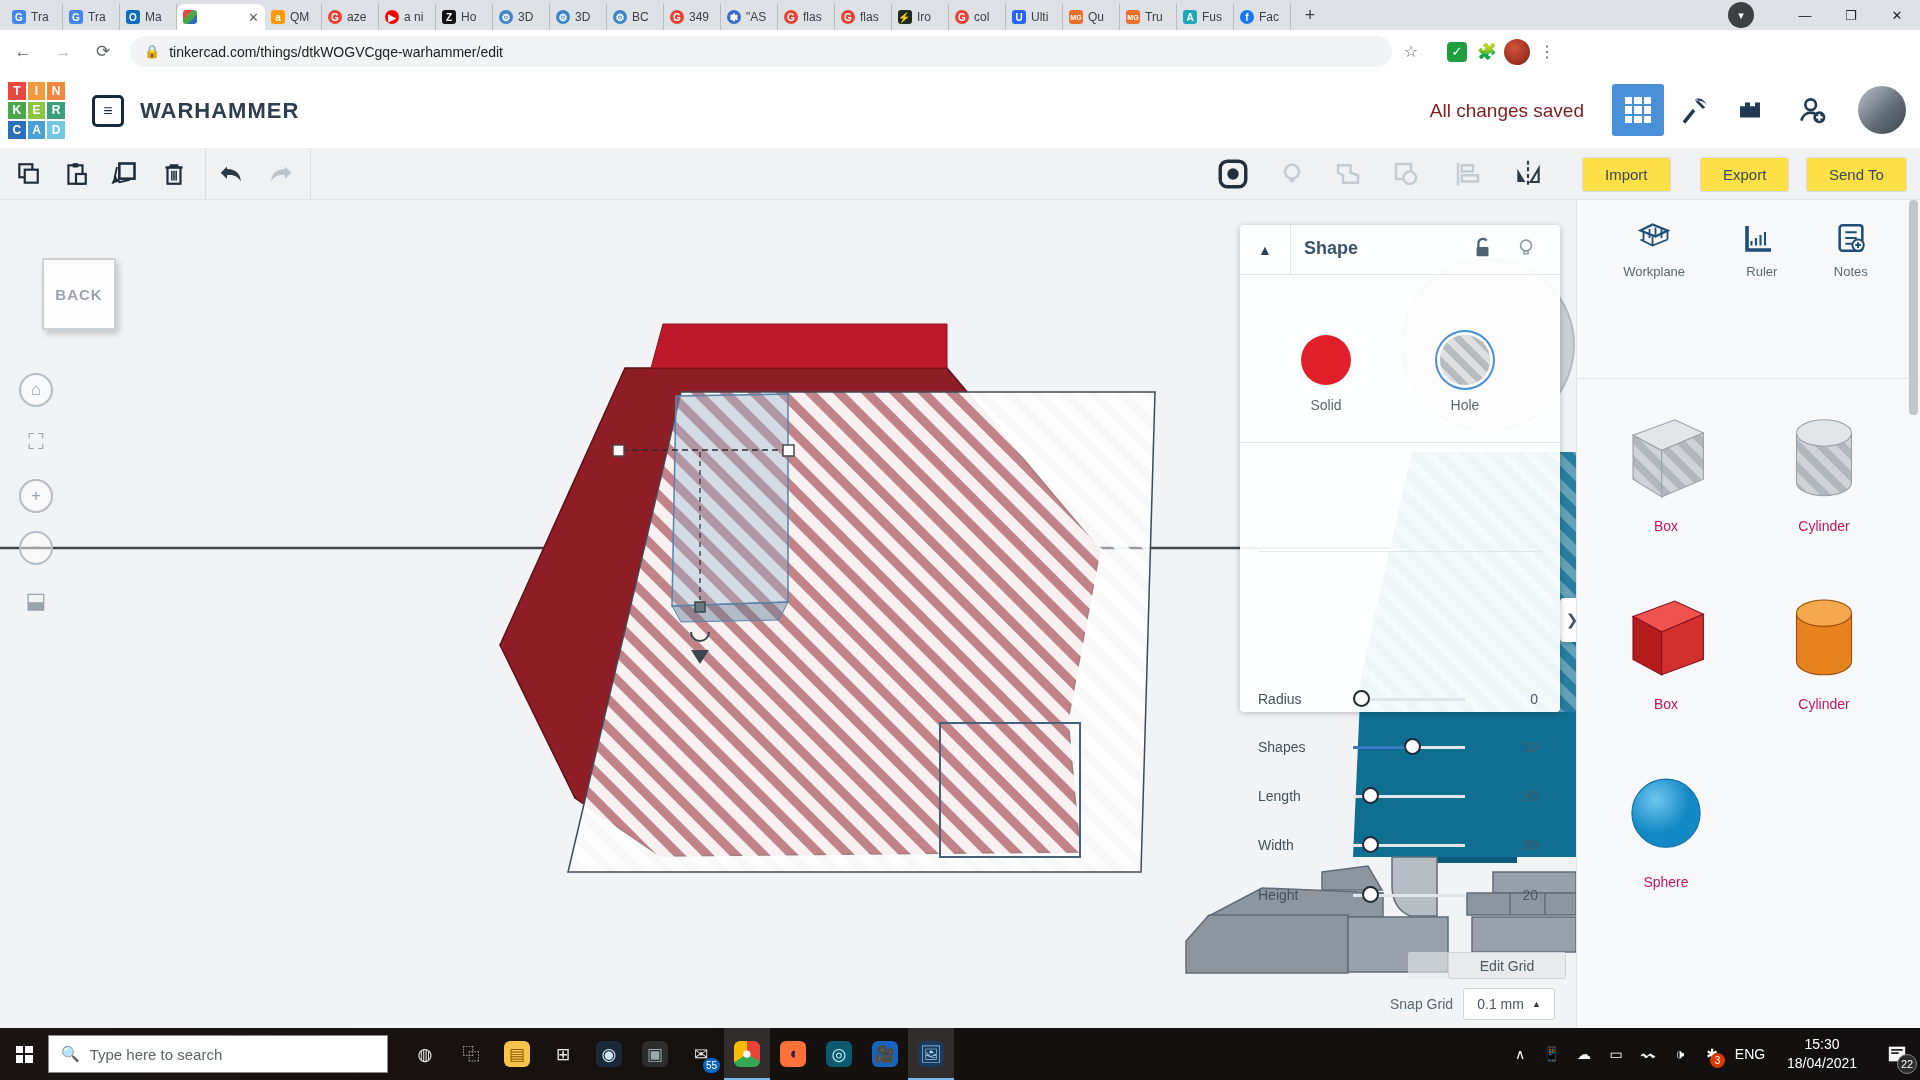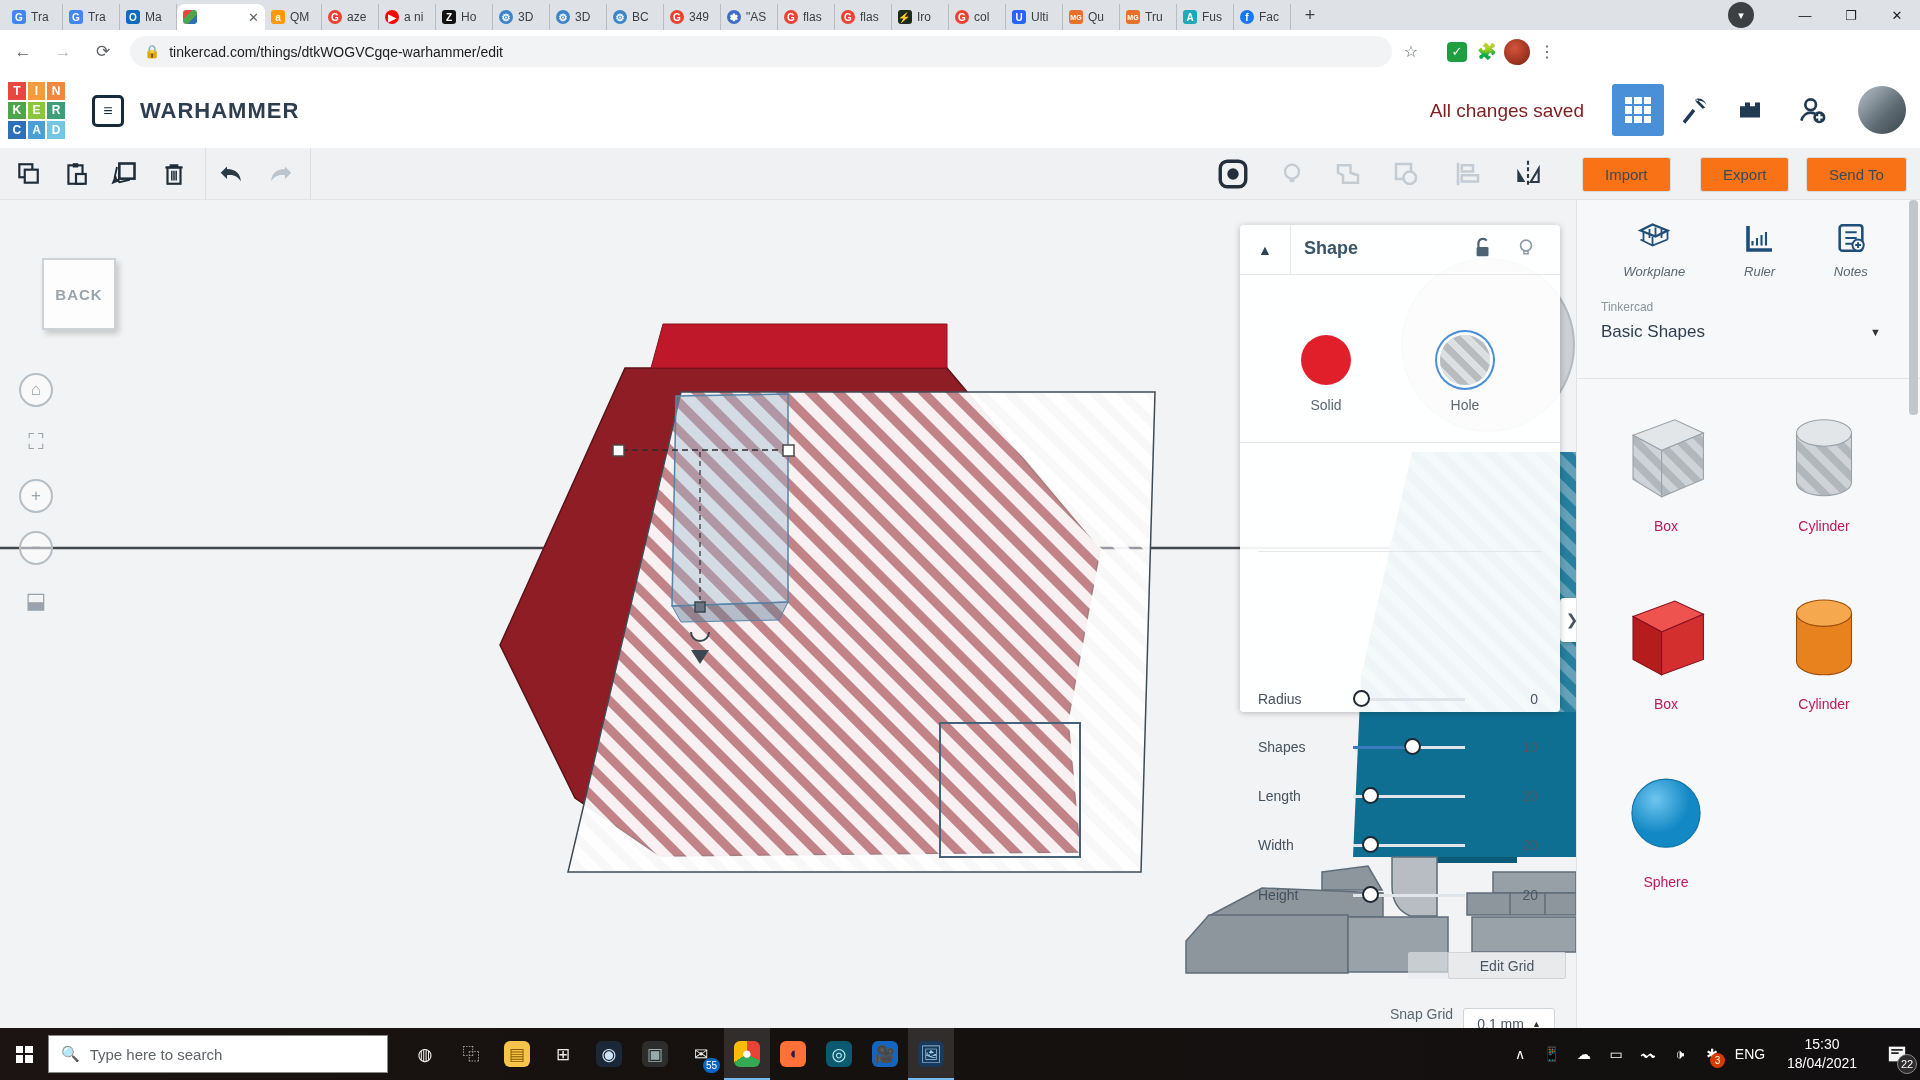--- a/index.html
+++ b/index.html
@@ -39,33 +39,33 @@
   .hdr-grid-btn { position:absolute; left:1612px; top:11px; width:52px; height:52px; background:#4a90d9; border-radius:3px; display:flex; align-items:center; justify-content:center; cursor:pointer; }
   .grid9 { width:26px; height:26px; display:grid; grid-template-columns:repeat(3,1fr); grid-template-rows:repeat(3,1fr); gap:2px; }
   .grid9 i { background:#fff; }
   .hdr-ic { position:absolute; top:11px; width:52px; height:52px; display:flex; align-items:center; justify-content:center; color:#1f3a52; cursor:pointer; }
   .hdr-avatar { position:absolute; left:1858px; top:13px; width:48px; height:48px; border-radius:50%; background:linear-gradient(135deg,#9aa5ad 20%,#5d6a72 60%,#3c464d); cursor:pointer; }
 
   
   .tc-toolbar { position:absolute; left:0; top:148px; width:1920px; height:52px; background:#f0f1f3; border-bottom:1px solid #e2e5e8; }
   .tb-ic { position:absolute; top:8px; width:36px; height:36px; display:flex; align-items:center; justify-content:center; cursor:pointer; }
   .tb-sep { position:absolute; top:0; width:1px; height:52px; background:#dcdfe2; }
-  .tb-btn { position:absolute; top:9px; height:35px; padding:8px 22px; background:#f97316; border:1px solid #d8dcdf; border-radius:3px; font-size:15px; color:#3b4a56; display:flex; align-items:center; cursor:pointer; }
+  .tb-btn { position:absolute; top:9px; height:35px; padding:8px 22px; background:#fde047; border:1px solid #d8dcdf; border-radius:3px; font-size:15px; color:#3b4a56; display:flex; align-items:center; cursor:pointer; }
 
   
   .canvas { position:absolute; left:0; top:200px; width:1576px; height:828px; background:#f2f3f4; overflow:hidden; }
   .canvas svg { position:absolute; left:0; top:-200px; }
   .backcube { position:absolute; left:42px; top:58px; width:74px; height:72px; background:#fdfdfd; border:2px solid #cdd2d6; box-shadow:3px 4px 6px rgba(0,0,0,.18); display:flex; align-items:center; justify-content:center; color:#9aa3ab; font-weight:bold; font-size:15px; letter-spacing:1px; cursor:pointer; }
   .vctrl { position:absolute; left:19px; width:34px; height:34px; border-radius:50%; border:2px solid #b6bec4; color:#9aa3ab; display:flex; align-items:center; justify-content:center; font-size:17px; background:rgba(255,255,255,.5); cursor:pointer; }
   .vctrl.nocirc { border:none; background:none; font-size:22px; }
   .edge-handle { position:absolute; left:1560px; top:398px; width:24px; height:44px; background:#fff; border-radius:4px; box-shadow:0 1px 4px rgba(0,0,0,.25); display:flex; align-items:center; justify-content:center; color:#4a5560; font-size:15px; cursor:pointer; }
   .editgrid { position:absolute; left:1448px; top:752px; width:118px; height:27px; background:#e8eaec; border:1px solid #d0d4d8; border-radius:2px; font-size:14px; color:#4a5662; display:flex; align-items:center; justify-content:center; cursor:pointer; box-shadow:-40px 0 0 rgba(232,234,236,.6); }
   .snaprow { position:absolute; left:1390px; top:788px; display:flex; align-items:center; gap:10px; }
   .snaplabel { font-size:14px; color:#5a6670; }
-  .snapdd { width:92px; height:32px; background:#fff; border:1px solid #cfd4d8; border-radius:3px; display:flex; align-items:center; justify-content:center; gap:8px; font-size:14px; color:#4a5662; cursor:pointer;margin-top:20px; }
+  .snapdd { width:92px; height:32px; background:#fff; border:1px solid #cfd4d8; border-radius:3px; display:flex; align-items:center; justify-content:center; gap:8px; font-size:14px; color:#4a5662; cursor:pointer; }
   .snapdd .car { font-size:9px; color:#333; }
 
   
   .shape-panel { position:absolute; left:1240px; top:225px; width:320px; height:487px; background:rgba(255,255,255,.93); border-radius:4px; box-shadow:0 1px 6px rgba(0,0,0,.25); z-index:5; }
   .sp-head { position:relative; height:50px; border-bottom:1px solid #e4e7ea; }
   .sp-collapse { position:absolute; left:0; top:0; width:51px; height:50px; display:flex; align-items:center; justify-content:center; color:#2c4257; font-size:14px; border-right:1px solid #e4e7ea; cursor:pointer; }
   .sp-title { position:absolute; left:64px; top:13px; font-size:18px; font-weight:bold; color:#3b5568; }
   .sp-lock { position:absolute; left:232px; top:11px; width:26px; height:28px; color:#4e6374; font-size:18px; cursor:pointer; }
   .sp-bulb { position:absolute; left:276px; top:11px; width:26px; height:28px; color:#8d9ba6; font-size:18px; cursor:pointer; }
   .sp-material { position:relative; height:168px; border-bottom:1px solid #e4e7ea; }
@@ -81,21 +81,21 @@
   .srow .sl { position:absolute; left:18px; top:2px; font-size:14px; color:#44525e; }
   .srow .track { position:absolute; left:113px; top:9px; width:112px; height:3px; background:#dfe5e8; }
   .srow .fill { position:absolute; top:9px; height:3px; background:#3a7bbf; }
   .srow .knob { position:absolute; top:1px; width:17px; height:17px; border-radius:50%; background:#fff; border:2px solid #1f2933; cursor:pointer; }
   .srow .sv { position:absolute; right:22px; top:2px; font-size:14px; color:#4a5864; }
   .sp-div2 { position:absolute; left:18px; width:284px; height:1px; background:#e4e7ea; }
 
   
   .sidebar { position:absolute; left:1576px; top:200px; width:344px; height:828px; background:#f7f8f9; border-left:1px solid #e2e5e8; z-index:4; }
   .sb-top { position:absolute; left:0; top:0; width:100%; display:flex; justify-content:space-around; padding:18px 24px 0 18px; }
-  .sb-tool { text-align:center; cursor:pointer;font-style:italic; }
+  .sb-tool { text-align:right; cursor:pointer; }
   .sb-tool .glyph { height:40px; display:flex; align-items:center; justify-content:center; color:#1f4e79; }
   .sb-tool .lbl { font-size:13px; color:#5b6770; margin-top:6px; }
   .sb-ddwrap { position:absolute; left:24px; top:100px; width:280px; cursor:pointer; }
   .sb-small { font-size:12px; color:#8a949c; }
   .sb-ddrow { display:flex; align-items:center; justify-content:space-between; margin-top:8px; }
   .sb-ddtext { font-size:17px; color:#2c3e50; }
   .sb-caret { font-size:11px; color:#333; }
   .sb-divider { position:absolute; left:0; top:178px; width:100%; height:1px; background:#e2e5e8; }
   .shapegrid { position:absolute; left:10px; top:196px; width:316px; display:grid; grid-template-columns:1fr 1fr; row-gap:40px; }
   .shapeitem { text-align:center; cursor:pointer; }
@@ -538,27 +538,20 @@
             <svg width="34" height="36" viewBox="0 0 24 24">
               <rect x="4" y="3" width="16" height="18" rx="2" fill="none" stroke="#1f4e79" stroke-width="1.8"></rect>
               <path d="M8 8h8M8 12h8M8 16h5" stroke="#1f4e79" stroke-width="1.4"></path>
               <circle cx="17" cy="17" r="4" fill="#f7f8f9" stroke="#1f4e79" stroke-width="1.4"></circle>
               <path d="M17 15v4M15 17h4" stroke="#1f4e79" stroke-width="1.4"></path>
             </svg>
           </div>
           <div class="lbl">Notes</div>
         </div>
       </div>
-    <div class="sb-ddwrap">
-      <div class="sb-small">Tinkercad</div>
-      <div class="sb-ddrow">
-        <span class="sb-ddtext">Basic Shapes</span>
-        <span class="sb-caret">▼</span>
-      </div>
-    </div>
     <div class="sb-divider"></div>
     <div class="shapegrid" id="shapegrid">
         <div class="shapeitem">
           <div class="pic">
             <svg width="110" height="110" viewBox="0 0 100 100">
               <defs>
                 <pattern id="gs" width="14" height="14" patternTransform="rotate(-45)" patternUnits="userSpaceOnUse">
                   <rect width="14" height="14" fill="#cfd3d7"></rect>
                   <rect width="7" height="14" fill="#b2b7bc"></rect>
                 </pattern>

